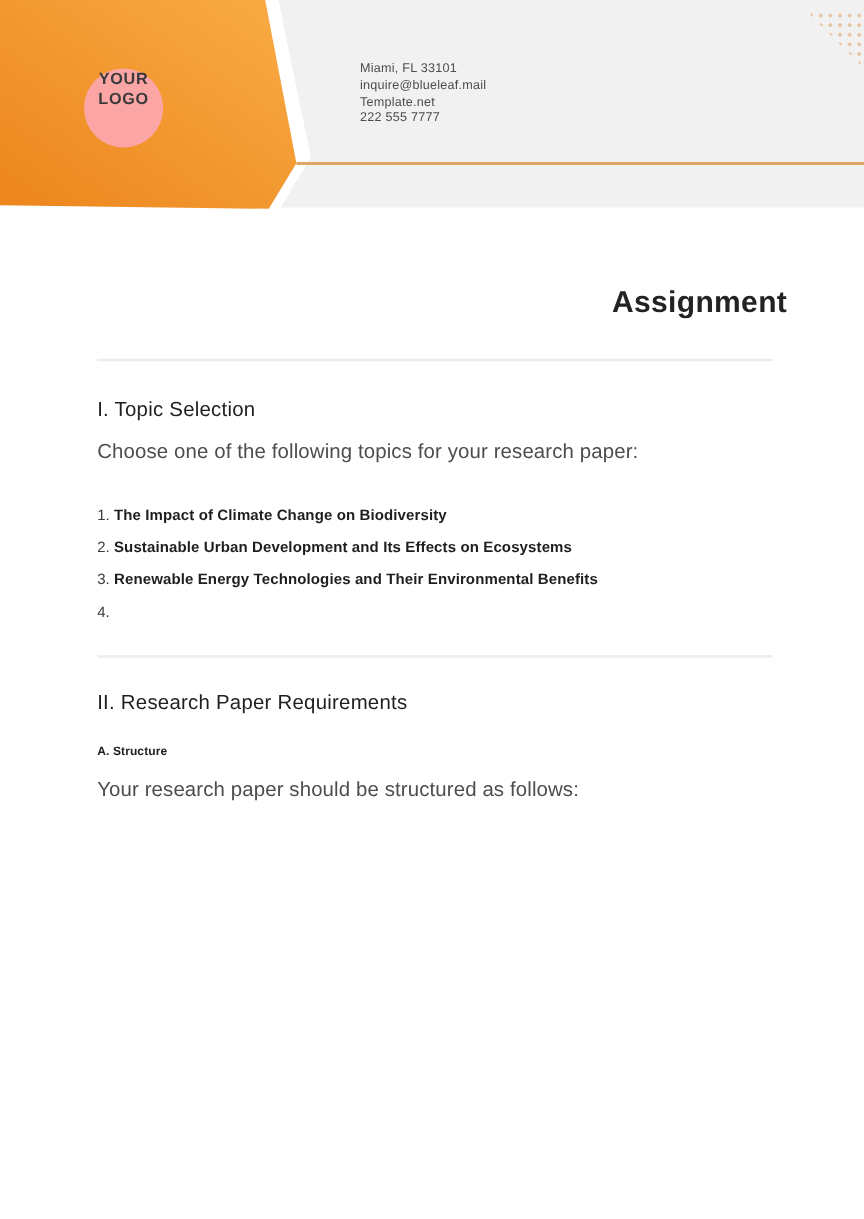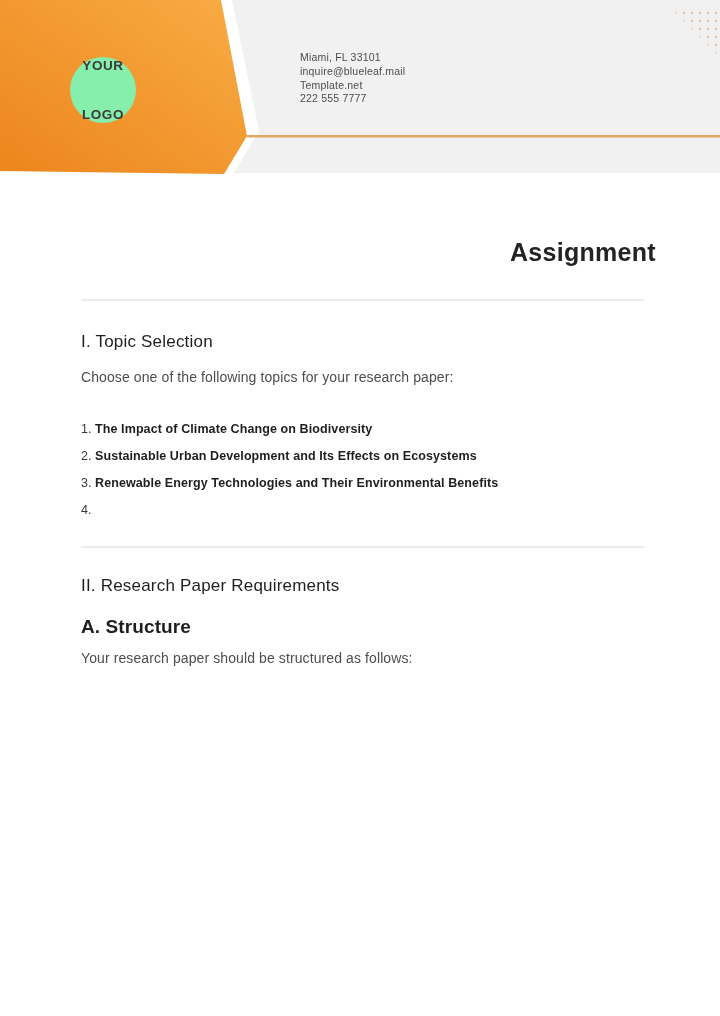--- a/index.html
+++ b/index.html
@@ -27,26 +27,26 @@
 
   .band-poly   { fill: var(--band-gray, #F1F1F2); }
   .accent-line { fill: var(--accent-line, #DFA75F); }
   .stop-dark   { stop-color: var(--orange-dark, #EC851C); }
   .stop-light  { stop-color: var(--orange-light, #F9AC45); }
 
   .logo {
     position: absolute;
     left: 70px; top: 57px;
     width: 66px; height: 66px;
-    background: #86efac;
+    background: #fca5a5;
     border-radius: 50%;
     display: flex;
     flex-direction: column;
     align-items: center;
-    justify-content: space-between;
+    justify-content: flex-start;
   }
   .logo span {
     font-size: 13.5px;
     font-weight: 700;
     line-height: 17px;
     letter-spacing: 0.6px;
     color: #3A3A3A;
   }
 
   .contact {
@@ -106,21 +106,21 @@
     letter-spacing: 0.2px;
     color: #1F1F1F;
   }
   .heading-s1 { top: 330px; }
   .heading-s2 { top: 574px; }
 
   .para {
     position: absolute;
     left: 81px;
     margin: 0;
-    font-size: 14px;
+    font-size: 17px;
     line-height: 18px;
     letter-spacing: 0.1px;
     color: #4D4D4D;
   }
   .para-1 { top: 368px; }
   .para-2 { top: 649px; }
 
   .topic-list {
     position: absolute;
     left: 81px; top: 416px;
@@ -143,21 +143,21 @@
     color: #1E1E1E;
     font-weight: 700;
     letter-spacing: 0.1px;
     text-align: center;
   }
 
   .sub-heading {
     position: absolute;
     left: 81px; top: 617px;
     margin: 0;
-    font-size: 19px;
+    font-size: 10px;
     line-height: 20px;
     font-weight: 700;
     letter-spacing: 0.1px;
     color: #1F1F1F;
   }
 </style>
 </head>
 <body>
 
 <div class="page">

